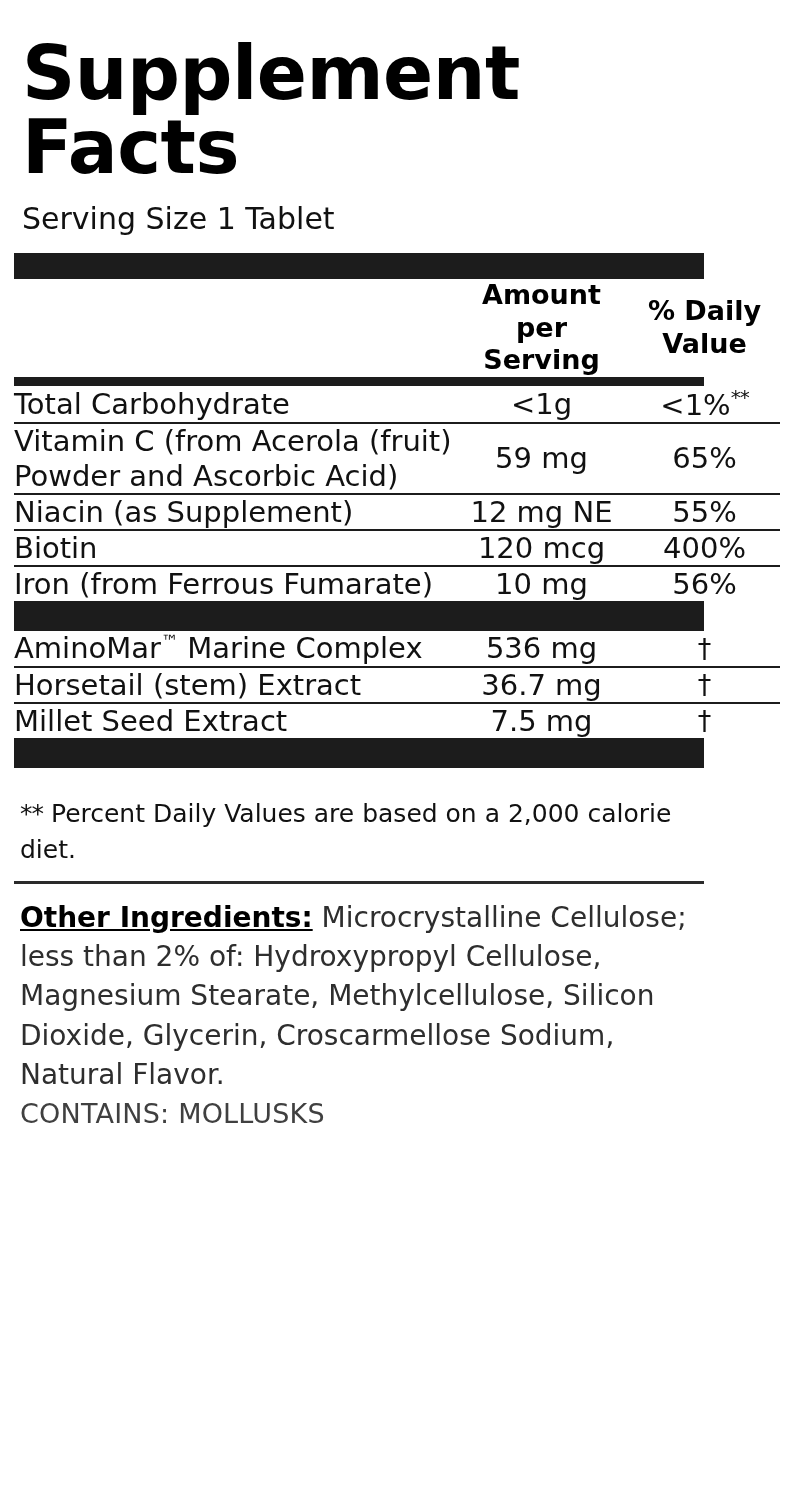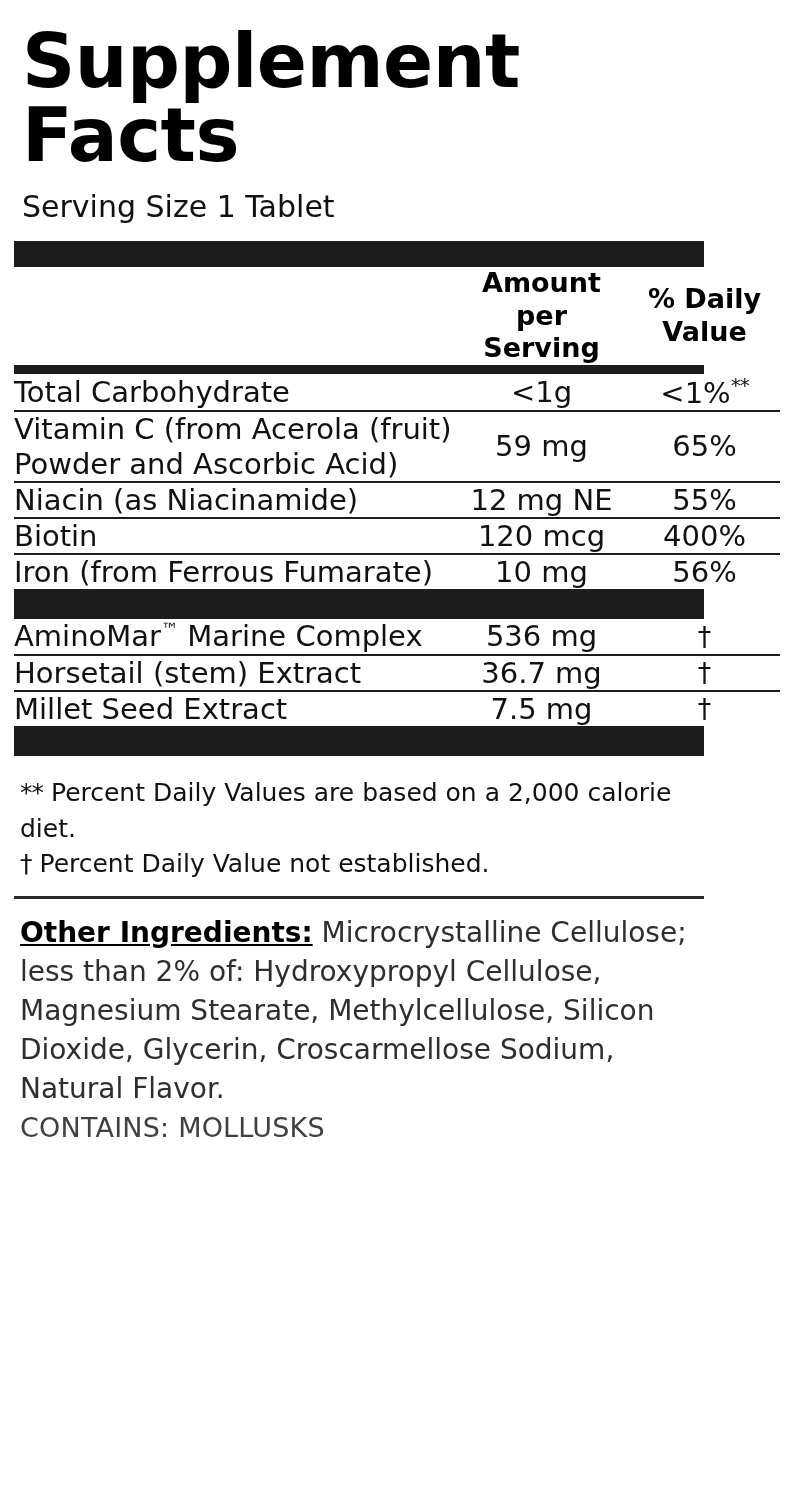--- a/index.html
+++ b/index.html
@@ -12,20 +12,21 @@
     height: 1500px;
     font-family: "DejaVu Sans", "Liberation Sans", sans-serif;
     color: #1a1a1a;
     position: relative;
     overflow: hidden;
   }
   .panel {
     box-sizing: border-box;
     width: 718px;
     padding: 10px 14px 0 14px;
+    margin-top: 12px;
   }
 
   
   .title {
     font-size: 74px;
     line-height: 1.0;
     font-weight: 700;
     letter-spacing: -0.5px;
     margin: 14px 0 14px 8px;
     color: #000000;
@@ -107,21 +108,21 @@
   .tm {
     font-size: 17px;
     vertical-align: super;
   }
   .dagger {
     font-size: 27px;
   }
 
   
   .footnotes {
-    padding: 19px 4px 0 6px;
+    padding: 28px 4px 0 6px;
   }
   .footnote {
     font-size: 25px;
     line-height: 1.42;
     color: #111;
   }
   .fn-mark { letter-spacing: -1px; }
 
   
   .divider-line {
@@ -197,21 +198,21 @@
         <td class="nm">Total Carbohydrate</td>
         <td class="amt">&lt;1g</td>
         <td class="dv"><span>&lt;1%</span><span class="sup">**</span></td>
       </tr>
       <tr class="row-sep">
         <td class="nm">Vitamin C (from Acerola (fruit) Powder and Ascorbic Acid)</td>
         <td class="amt">59 mg</td>
         <td class="dv">65%</td>
       </tr>
       <tr class="row-sep">
-        <td class="nm">Niacin (as Niacinamide)</td>
+        <td class="nm">Niacin (as Supplement)</td>
         <td class="amt">12 mg NE</td>
         <td class="dv">55%</td>
       </tr>
       <tr class="row-sep">
         <td class="nm">Biotin</td>
         <td class="amt">120 mcg</td>
         <td class="dv">400%</td>
       </tr>
       <tr class="row-sep">
         <td class="nm">Iron (from Ferrous Fumarate)</td>
@@ -245,21 +246,20 @@
         <td class="amt">7.5 mg</td>
         <td class="dv dagger">†</td>
       </tr>
     </tbody>
   </table>
 
   <div class="rule-block-bottom"></div>
 
   <div class="footnotes">
     <div class="footnote"><span class="fn-mark">**</span><span> Percent Daily Values are based on a 2,000 calorie diet.</span></div>
-    <div class="footnote"><span class="fn-mark">†</span><span> Percent Daily Value not established.</span></div>
   </div>
 
   <div class="divider-line"></div>
 
   <div class="other-wrap">
     <div class="other-text"><span class="other-label">Other Ingredients:</span><span> Microcrystalline Cellulose; less than 2% of: Hydroxypropyl Cellulose, Magnesium Stearate, Methylcellulose, Silicon Dioxide, Glycerin, Croscarmellose Sodium, Natural Flavor.</span></div>
     <div class="contains">CONTAINS: MOLLUSKS</div>
   </div>
 
 </div>

